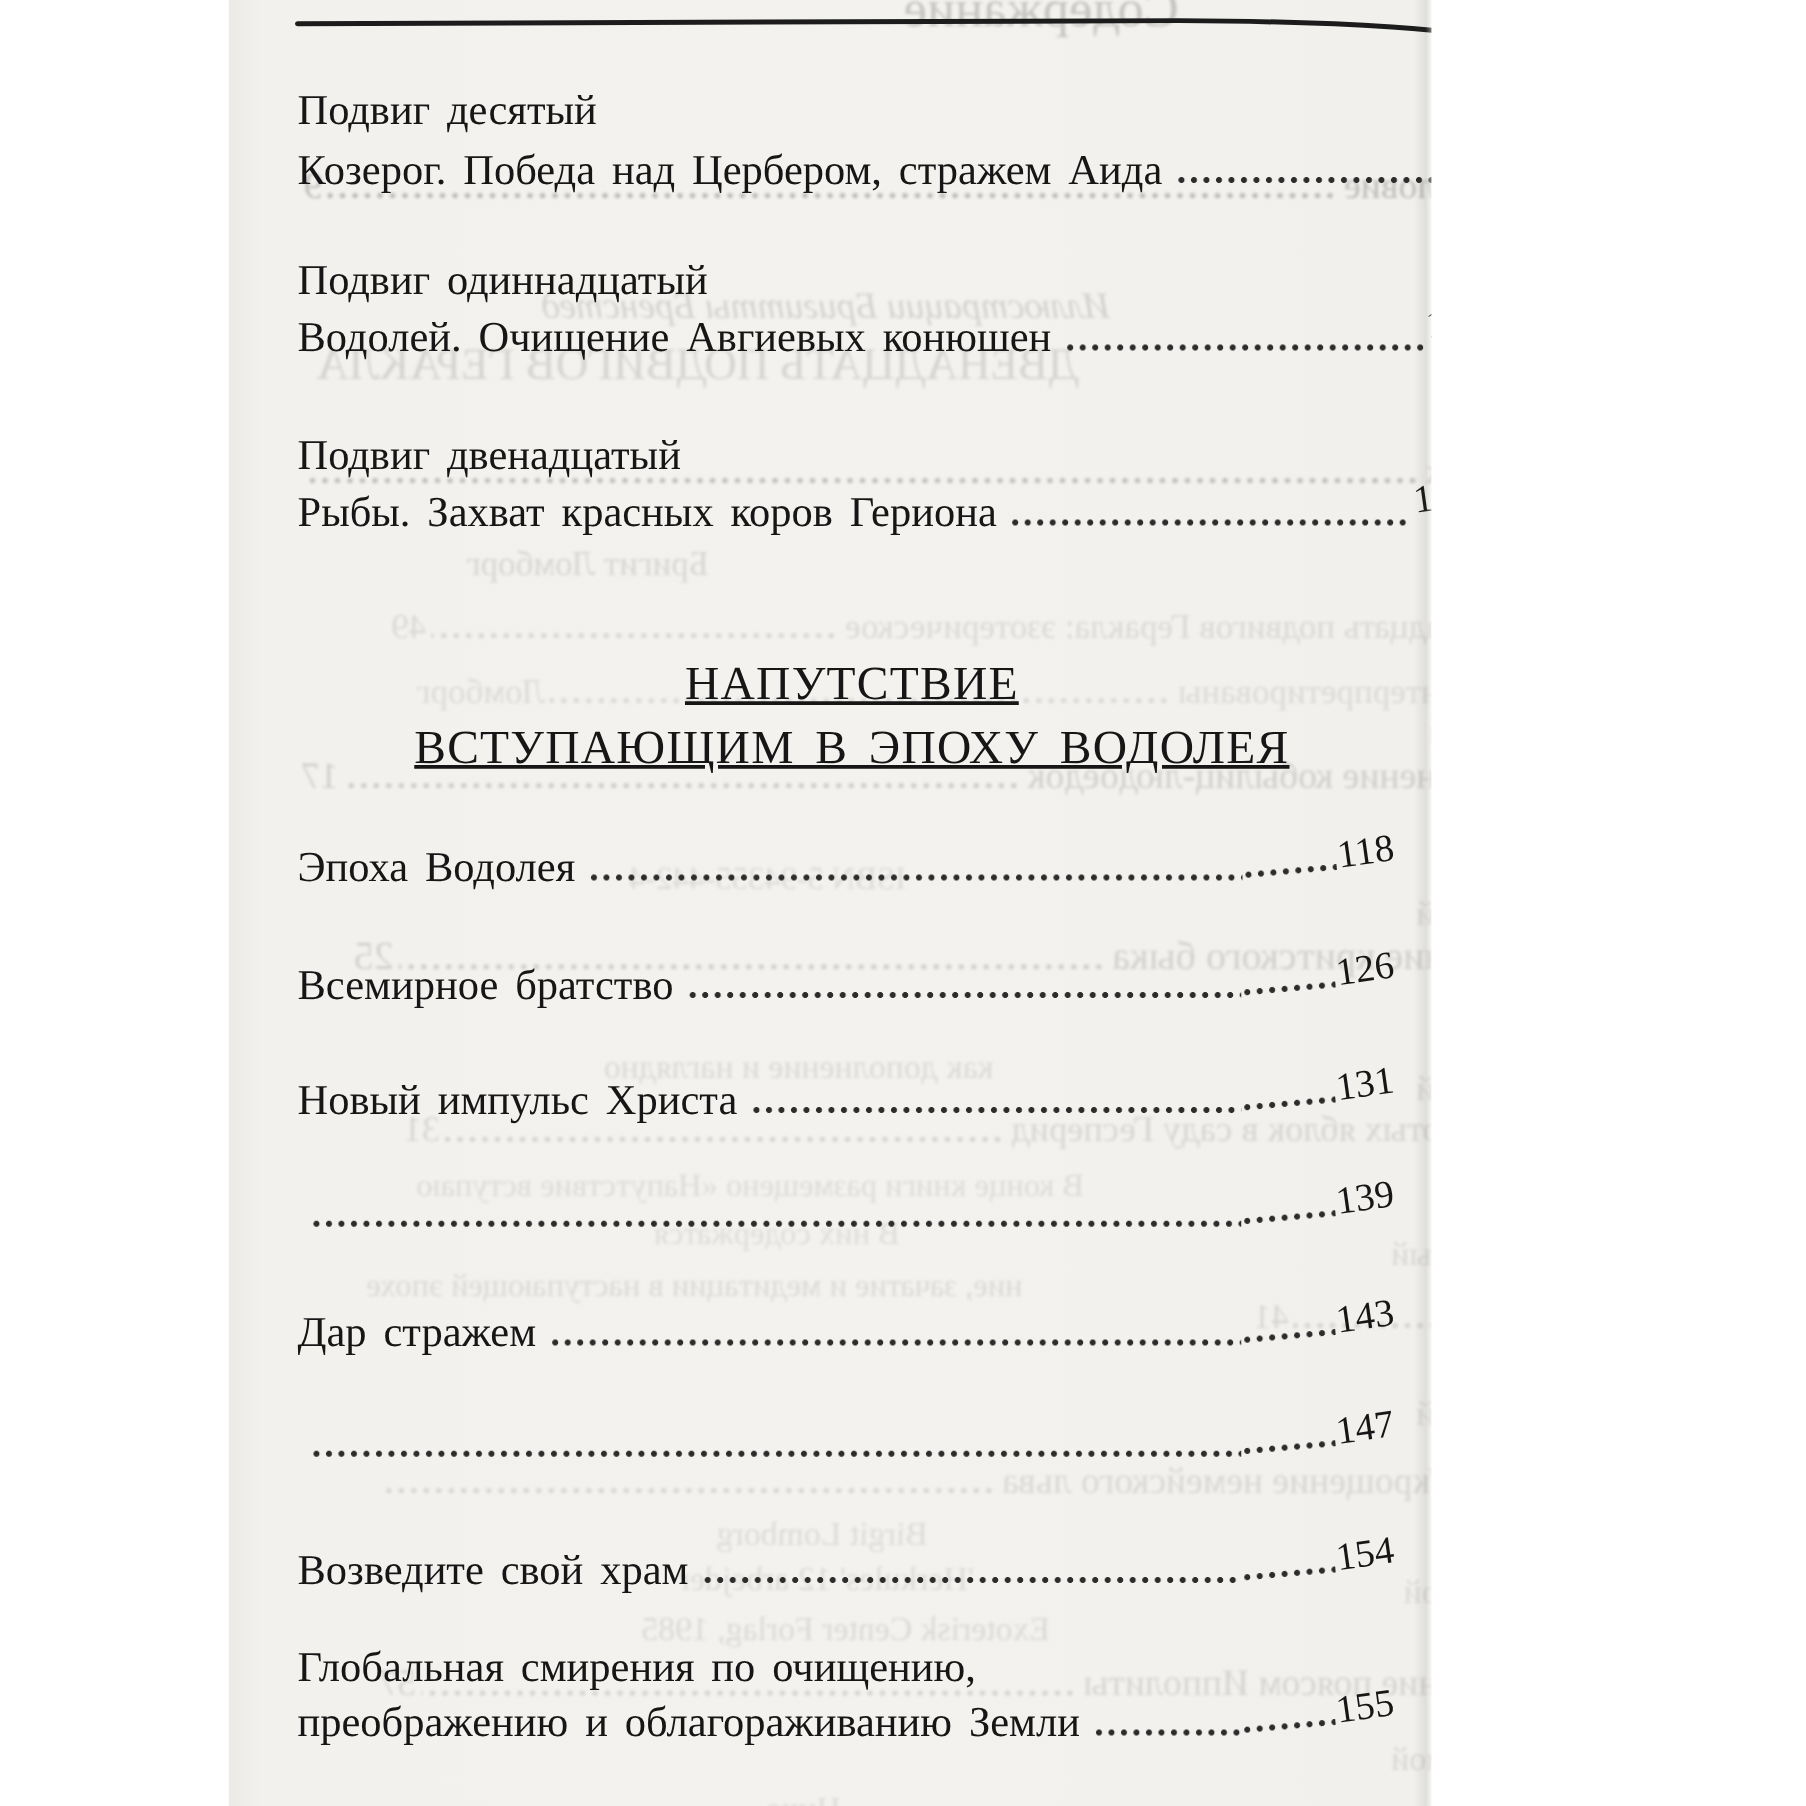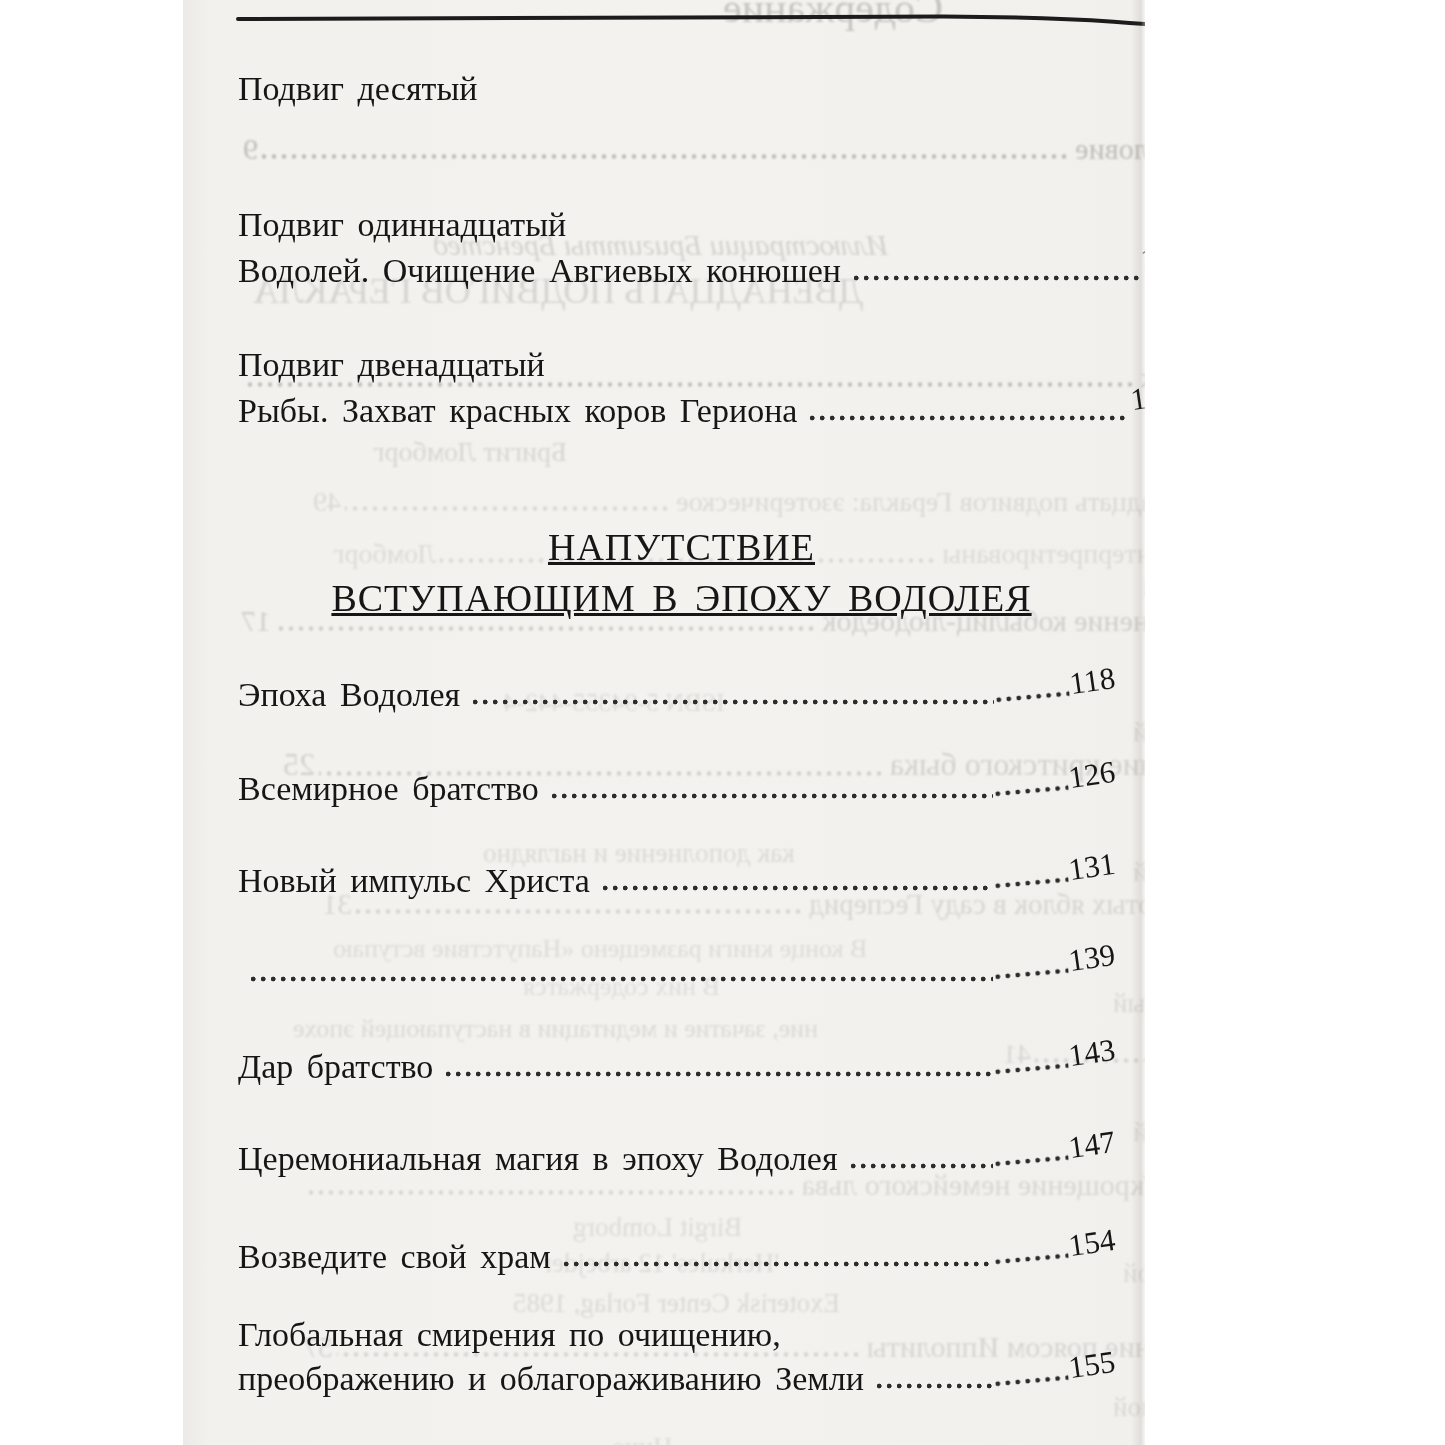--- a/index.html
+++ b/index.html
@@ -159,20 +159,25 @@
       <div class="bleed" style="left: 430px; top: 1432px; font-size: 27px; opacity: 0.12;">
         <span>Ниче</span>
       </div>
     </div>
 
   <svg class="rule" viewBox="0 0 1090 60">
     <path d="M55 19 L760 16.5 C880 17 990 22 1075 40" fill="none" stroke="#1c1c1c" stroke-width="4" stroke-linecap="round"></path>
   </svg>
 
   <div class="row title" style="top:70px">Подвиг десятый</div>
+  <div class="row clip1" style="top:118px">
+    <span>Козерог. Победа над Цербером, стражем Аида</span>
+    <span class="leader"></span>
+
+  </div>
 
   <div class="row title" style="top:206px">Подвиг одиннадцатый</div>
   <div class="row clip1" style="top:252px">
     <span>Водолей. Очищение Авгиевых конюшен</span>
     <span class="leader"></span>
     <span class="num">103</span>
   </div>
 
   <div class="row title" style="top:346px">Подвиг двенадцатый</div>
   <div class="row clip2" style="top:392px">
@@ -207,28 +212,27 @@
     <span class="num">131</span>
   </div>
 
   <div class="row norm" style="top:956px">
     <span class="leader"></span>
       <span class="tail"></span>
     <span class="num">139</span>
   </div>
 
   <div class="row norm" style="top:1048px">
-    <span>Дар братство</span>
+    <span>Дар стражем</span>
     <span class="leader"></span>
       <span class="tail"></span>
     <span class="num">143</span>
   </div>
 
   <div class="row norm" style="top:1140px">
-    <span>Церемониальная магия в эпоху Водолея</span>
     <span class="leader"></span>
       <span class="tail"></span>
     <span class="num">147</span>
   </div>
 
   <div class="row norm" style="top:1238px">
     <span>Возведите свой храм</span>
     <span class="leader"></span>
       <span class="tail"></span>
     <span class="num">154</span>

